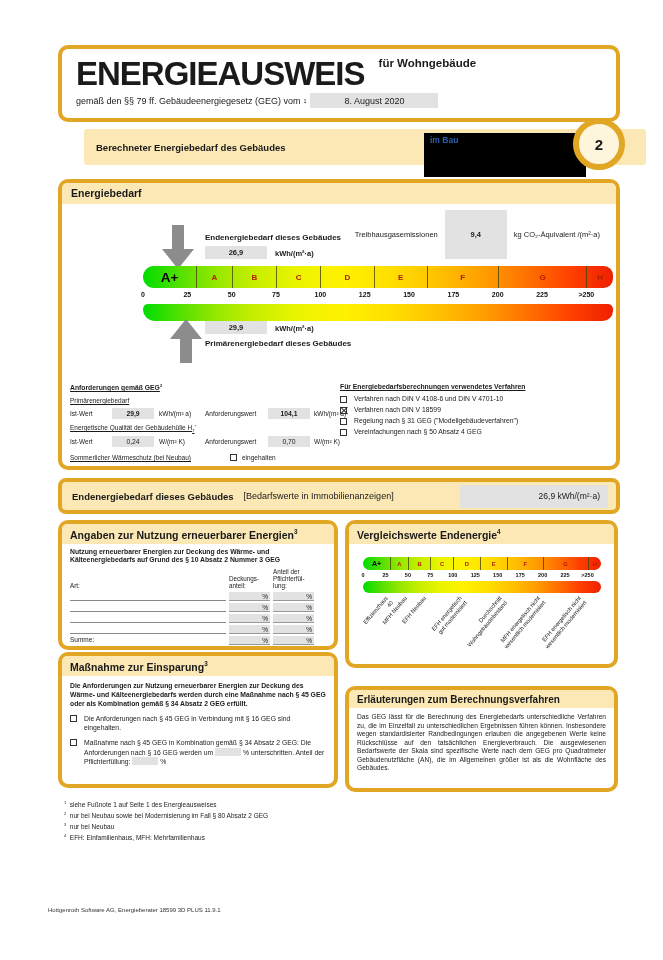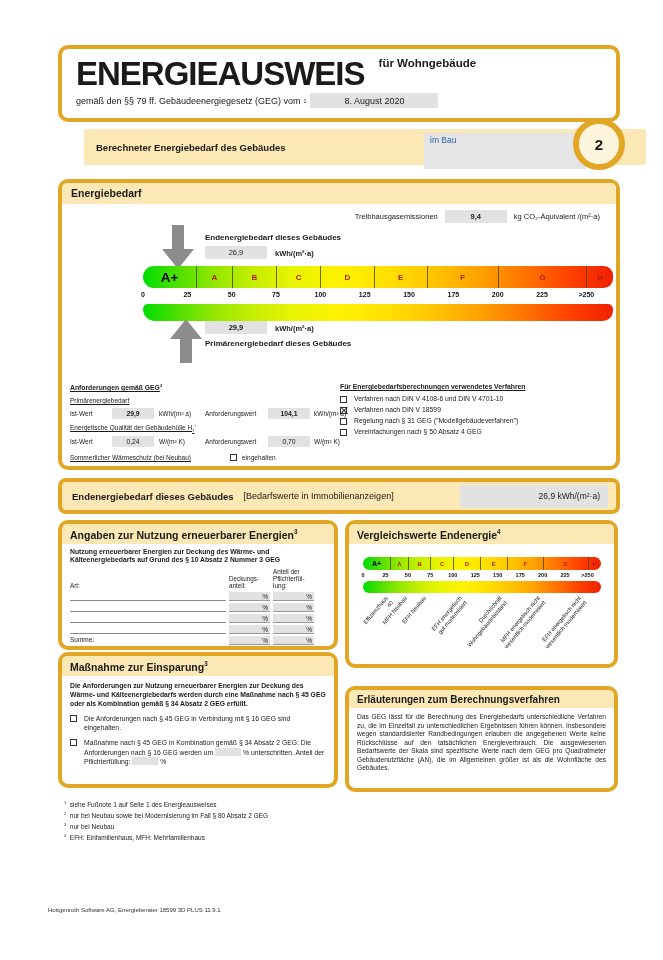--- a/index.html
+++ b/index.html
@@ -58,41 +58,41 @@
     </div>
     <div class="hdr-law">
       <span>gemäß den §§ 79 ff. Gebäudeenergiegesetz (GEG) vom</span>
       <sup style="margin:0 4px 0 3px;">1</sup>
       <span class="grayfield" style="width:128px; padding:2.5px 0; font-size:9px;">8. August 2020</span>
     </div>
   </div>
 
   <div class="cream-strip" style="position:absolute; left:58px; top:129px; width:562px; height:36px; border-radius:3px;margin-left:26px;">
     <span style="position:absolute; left:12px; top:13px; font-size:9.5px;">Berechneter Energiebedarf des Gebäudes</span>
-    <span style="position:absolute; left:340px; top:4px; width:162px; height:36px; background:#e5e5e5; color:#2B5FAD; font-size:8.5px; font-weight:normal; padding:2px 6px;">im Bau</span>
+    <span style="position:absolute; left:340px; top:4px; width:162px; height:44px; background:#000000; color:#2B5FAD; font-size:8.5px; font-weight:bold; padding:2px 6px;">im Bau</span>
   </div>
   <div style="position:absolute; left:573px; top:118px; width:52px; height:52px; border:6px solid #E2A625; border-radius:50%; background:#FDF5DC; display:flex; align-items:center; justify-content:center; font-size:15px; font-weight:bold;">
     <span>2</span>
   </div>
 
   <div class="goldbox" style="left:58px; top:179px; width:562px; height:291px;">
     <div class="cream-strip" style="height:21px; line-height:21px; padding-left:9px; font-size:10.5px; border-radius:5px 5px 0 0;">Energiebedarf</div>
 
     <div style="position:absolute; left:0; right:16px; top:27px; display:flex; justify-content:flex-end; align-items:center; gap:7px; font-size:7.5px;">
       <span>Treibhausgasemissionen</span>
-      <span class="grayfield" style="width:62px; padding:2px 0; font-size:7.5px; font-weight:bold;text-align:center;">9,4</span>
+      <span class="grayfield" style="width:62px; padding:20px 0; font-size:7.5px; font-weight:bold;text-align:center;">9,4</span>
       <span>kg CO₂-Äquivalent /(m²·a)</span>
     </div>
 
     <svg style="position:absolute; left:100px; top:42px;" width="32" height="44" viewBox="0 0 32 44">
       <path d="M10 0 h12 v24 h10 L16 44 0 24 h10 z" fill="#8C8C8C"></path>
     </svg>
 
     <span style="position:absolute; left:143px; top:50px; font-size:8px; font-weight:bold;">Endenergiebedarf dieses Gebäudes</span>
-    <span class="grayfield" style="position:absolute; left:143px; top:63px; width:62px; height:13px; line-height:13px; font-size:7.5px; font-weight:normal;">26,9</span>
+    <span class="grayfield" style="position:absolute; left:143px; top:63px; width:62px; height:13px; line-height:13px; font-size:7.5px; font-weight:bold;">26,9</span>
     <span style="position:absolute; left:213px; top:66px; font-size:7.5px; font-weight:bold;">kWh/(m²·a)</span>
 
     <div class="scalebar" style="left:81px; top:83px; width:470px; height:22px;">
       <div class="seg" style="left:0%; width:11.32%; font-size:13.5px; color:#000;">A+</div>
       <div class="seg" style="left:11.32%; width:7.55%; font-size:8px;">A</div>
       <div class="seg" style="left:18.87%; width:9.43%; font-size:8px;">B</div>
       <div class="seg" style="left:28.30%; width:9.44%; font-size:8px;">C</div>
       <div class="seg" style="left:37.74%; width:11.32%; font-size:8px;">D</div>
       <div class="seg" style="left:49.06%; width:11.32%; font-size:8px;">E</div>
       <div class="seg" style="left:60.38%; width:15.09%; font-size:8px;">F</div>

